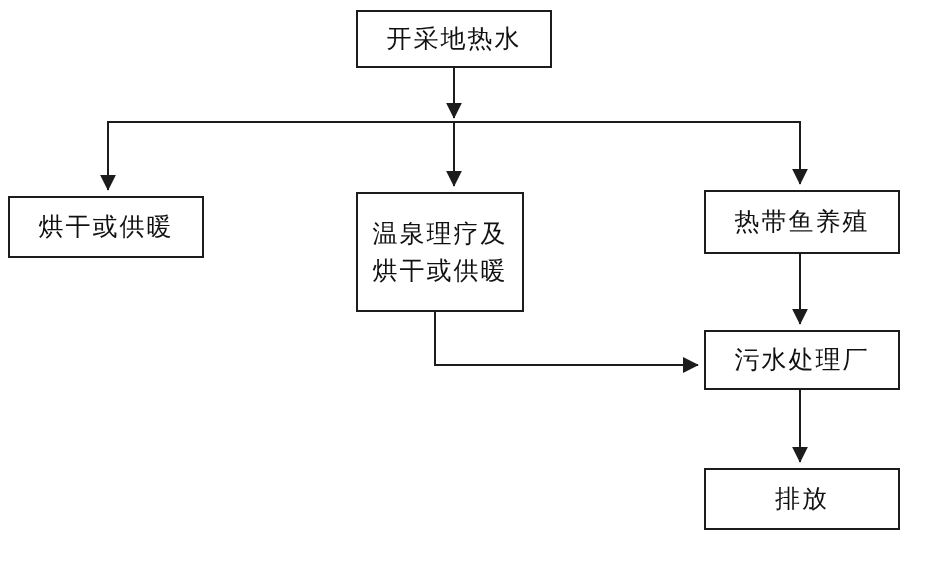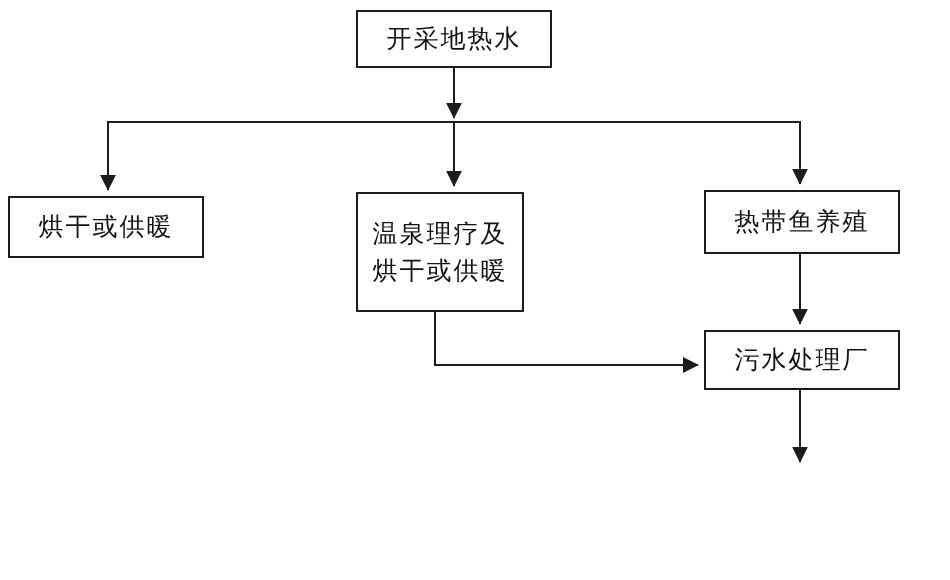--- a/index.html
+++ b/index.html
@@ -89,14 +89,17 @@
   </div>
 
   <div class="node node-fish">
     <span>热带鱼养殖</span>
   </div>
 
   <div class="node node-sewage">
     <span>污水处理厂</span>
   </div>
 
+  <div class="node node-discharge">
+    <span>排放</span>
+  </div>
 
 </div>
 
 </body></html>

